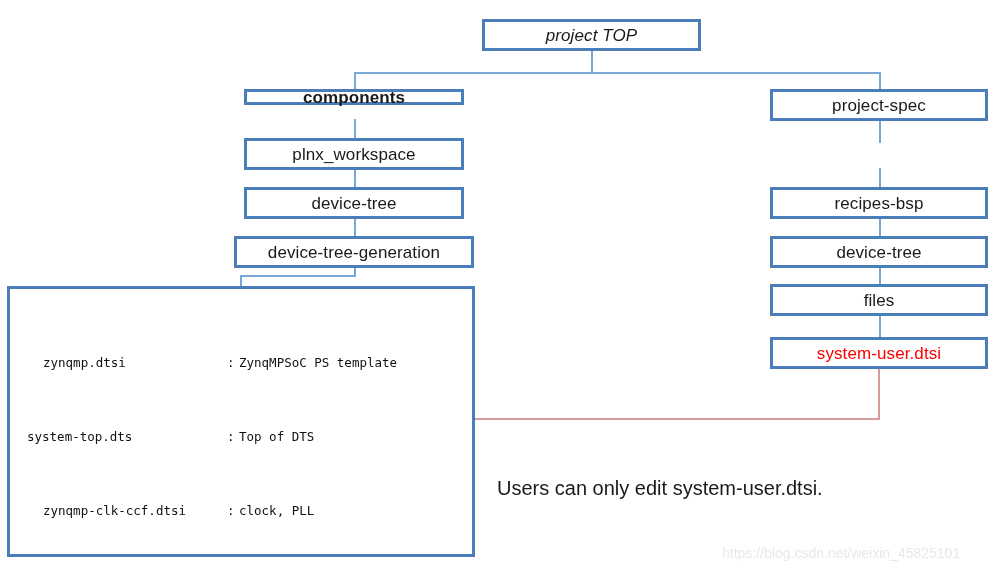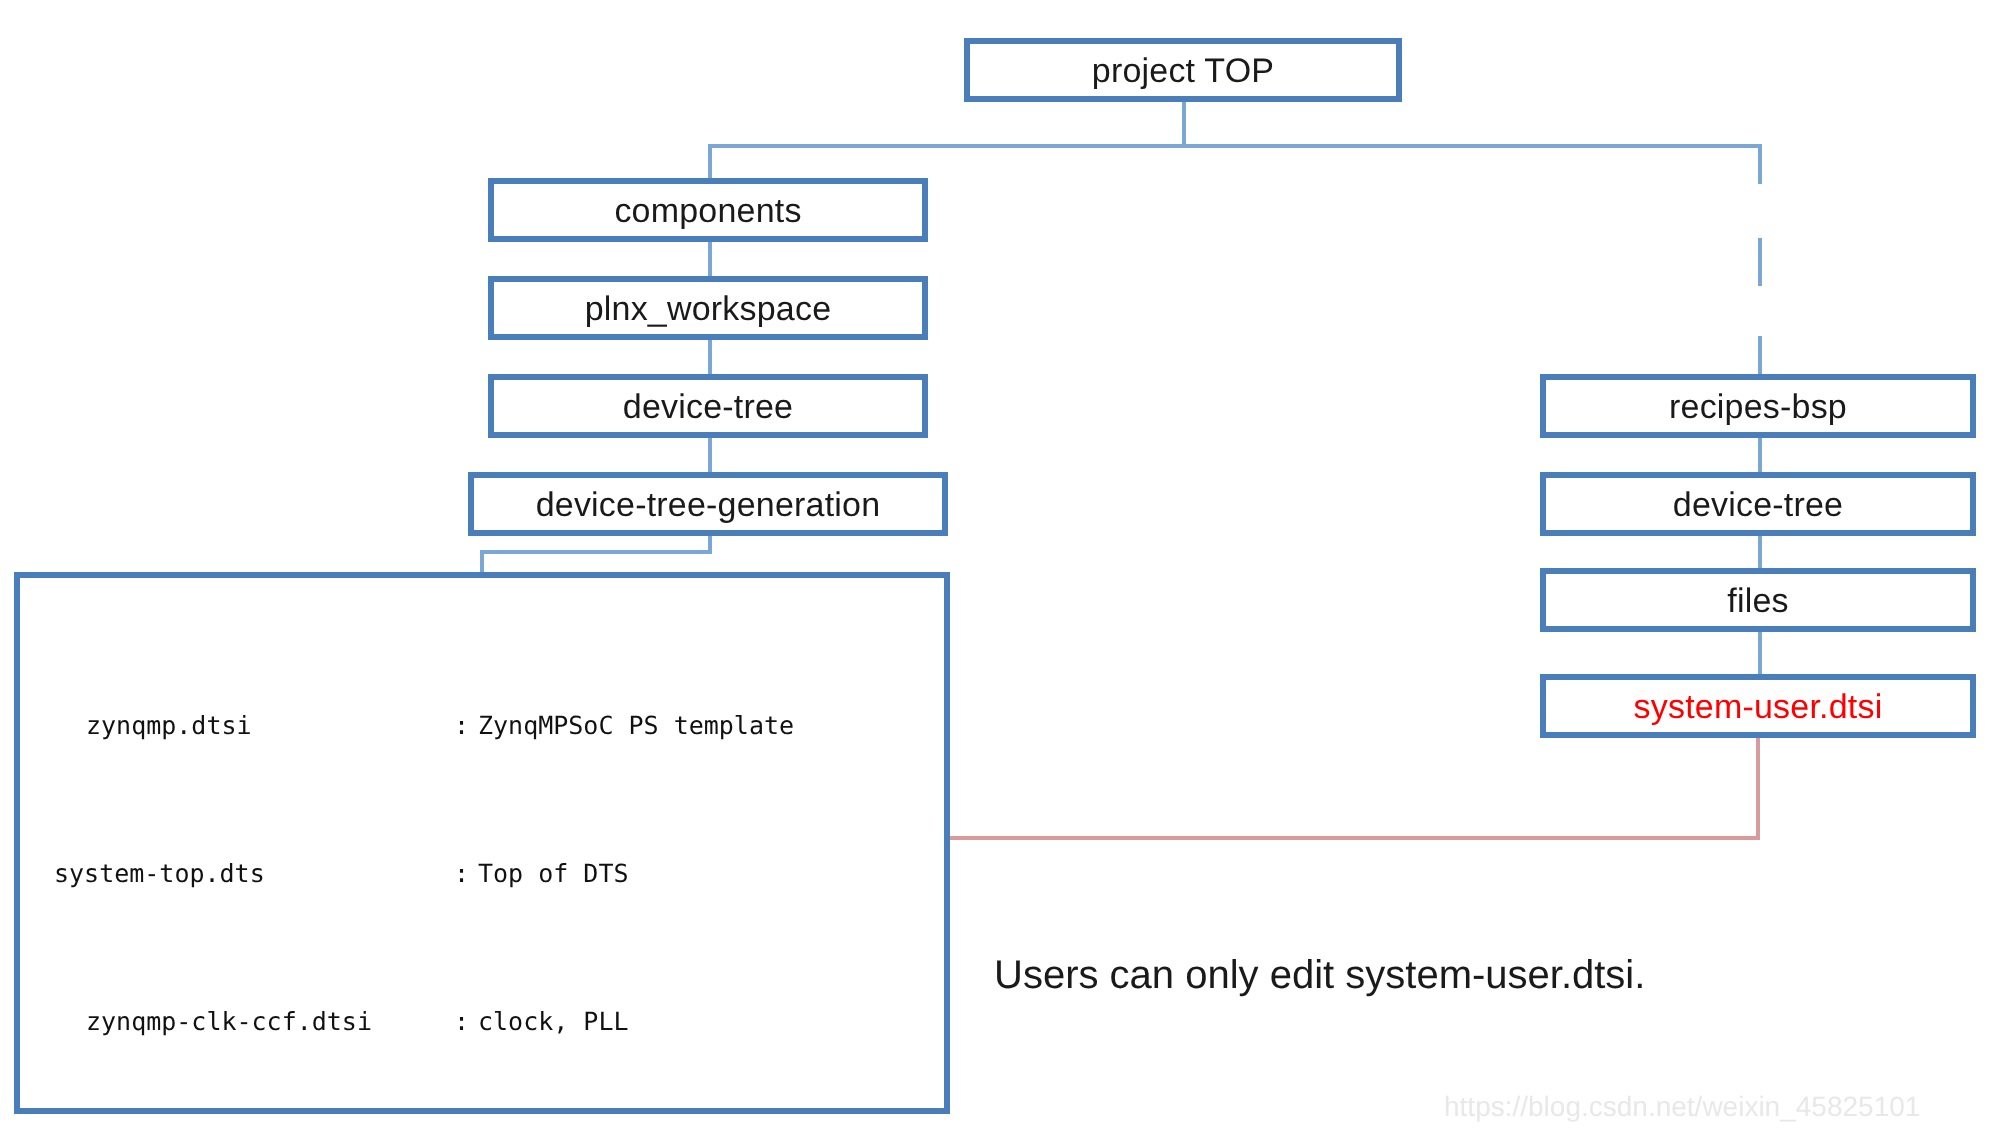--- a/index.html
+++ b/index.html
@@ -127,37 +127,40 @@
   <div class="conn v" style="left:879px; top:217px; height:24px;"></div>
   <div class="conn v" style="left:879px; top:266px; height:24px;"></div>
   <div class="conn v" style="left:879px; top:315px; height:24px;"></div>
 
   <div class="redline v" style="left:878px; top:365px; height:54px;"></div>
   <div class="redline h" style="left:435px; top:418px; width:445px;"></div>
   <svg class="arrowhead" viewBox="0 0 16 16" style="left:428px; top:411px;">
     <path d="M 15 3 L 3 8 L 15 13" fill="none" stroke="#d89a9a" stroke-width="1.6"></path>
   </svg>
 
-  <div class="node" style="left:482px; top:19px; width:219px; height:32px;">
+  <div class="node" style="left:482px; top:19px; width:219px; height:32px;font-style:italic;">
     <span>project TOP</span>
   </div>
 
-  <div class="node" style="left:244px; top:89px; width:220px; height:32px;">
+  <div class="node" style="left:244px; top:89px; width:220px; height:16px;font-weight:bold;">
     <span>components</span>
   </div>
   <div class="node" style="left:244px; top:138px; width:220px; height:32px;">
     <span>plnx_workspace</span>
   </div>
   <div class="node" style="left:244px; top:187px; width:220px; height:32px;">
     <span>device-tree</span>
   </div>
   <div class="node" style="left:234px; top:236px; width:240px; height:32px;">
     <span>device-tree-generation</span>
   </div>
 
+  <div class="node" style="left:770px; top:89px; width:218px; height:32px;">
+    <span>project-spec</span>
+  </div>
   <div class="node" style="left:770px; top:187px; width:218px; height:32px;">
     <span>recipes-bsp</span>
   </div>
   <div class="node" style="left:770px; top:236px; width:218px; height:32px;">
     <span>device-tree</span>
   </div>
   <div class="node" style="left:770px; top:284px; width:218px; height:32px;">
     <span>files</span>
   </div>
   <div class="node accent" style="left:770px; top:337px; width:218px; height:32px;">

